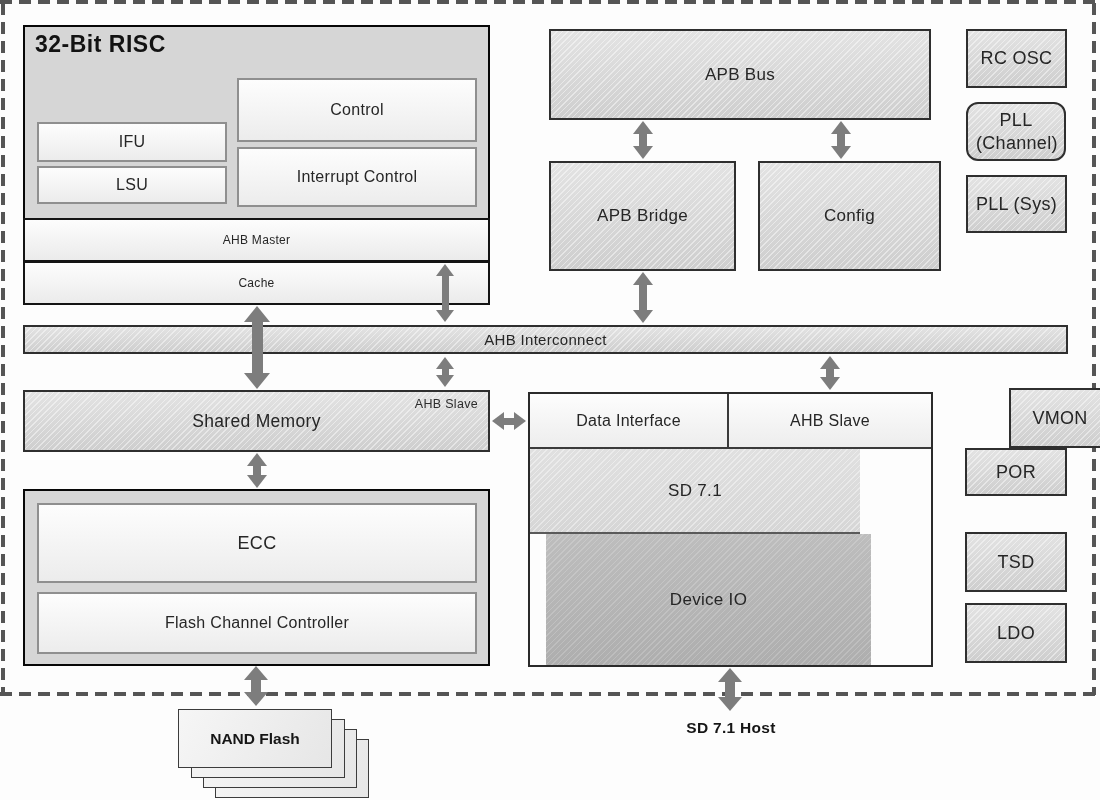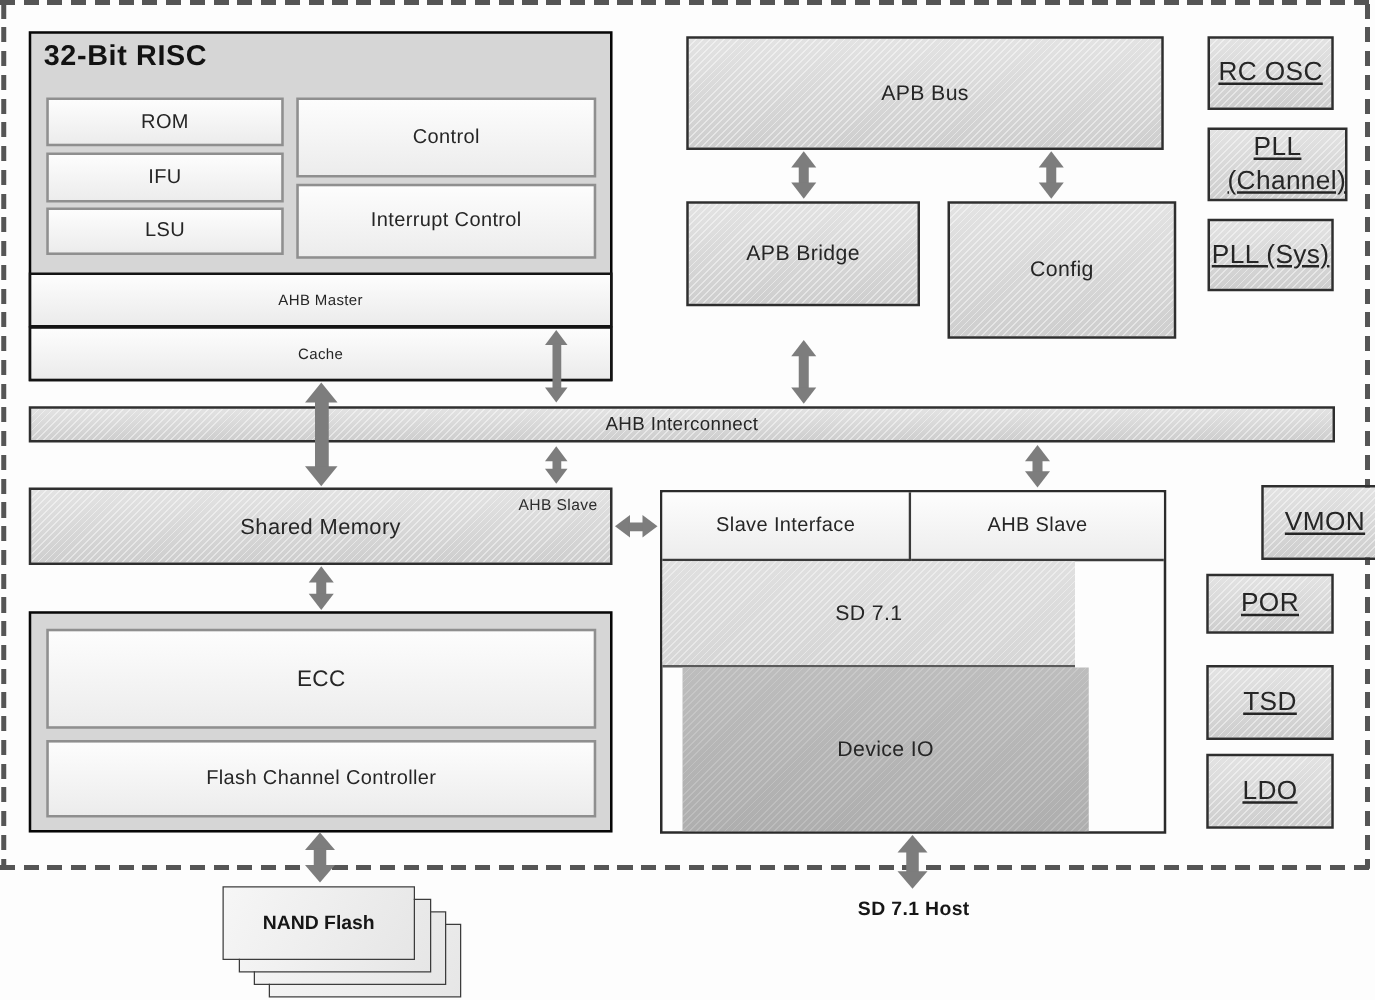--- a/index.html
+++ b/index.html
@@ -5,21 +5,21 @@
   html,body{margin:0;padding:0;background:#fff;}
   .stage{position:relative;width:1100px;height:800px;background:#fdfdfd;overflow:hidden;
          font-family:"Liberation Sans",sans-serif;color:#262626;}
   .b{position:absolute;box-sizing:border-box;display:flex;align-items:center;justify-content:center;
      text-align:center;letter-spacing:.3px;}
   
   .gray{background:
         repeating-linear-gradient(135deg,rgba(255,255,255,.45) 0 1px,rgba(0,0,0,0) 1px 4px),
         linear-gradient(#e3e3e3,#cecece);
         border:2px solid #2f2f2f;font-size:17px;}
-  .gray-sm{font-size:21px;line-height:1.25;text-decoration:underline;}
+  .gray-sm{font-size:18px;line-height:1.25;}
   
   .white{background:linear-gradient(#fdfdfd,#ececec);border:2px solid #8f8f8f;font-size:16px;}
   .row{background:linear-gradient(#fdfdfd,#ebebeb);border:2px solid #141414;font-size:12px;}
   .container-dark{background:#d6d6d6;border:2px solid #070707;}
   .risc-title{position:absolute;left:10px;top:4px;font-size:23px;font-weight:700;color:#121212;
               letter-spacing:.5px;}
   .tag{position:absolute;top:5px;right:10px;font-size:12.5px;color:#2d2d2d;}
   
   .dash{position:absolute;}
   .dash-h{height:4px;background:repeating-linear-gradient(90deg,#555 0 12px,rgba(0,0,0,0) 12px 19px);}
@@ -44,23 +44,20 @@
 <div class="stage">
 
   <div class="dash dash-h" style="left:0;top:3;width:1097px;"></div>
   <div class="dash dash-h" style="left:0;top:692px;width:1097px;"></div>
   <div class="dash dash-v" style="left:1px;top:3px;height:692px;"></div>
   <div class="dash dash-v" style="left:1092px;top:3px;height:692px;"></div>
 
   <div class="b container-dark" style="left:23px;top:25px;width:467px;height:280px;">
     <span class="risc-title">32-Bit RISC</span>
   </div>
-  <div class="b white" style="left:37px;top:78px;width:190px;height:39px;">
-      <span>ROM</span>
-    </div>
   <div class="b white" style="left:37px;top:122px;width:190px;height:40px;">
       <span>IFU</span>
     </div>
   <div class="b white" style="left:37px;top:166px;width:190px;height:38px;">
       <span>LSU</span>
     </div>
   <div class="b white" style="left:237px;top:78px;width:240px;height:64px;">
       <span>Control</span>
     </div>
   <div class="b white" style="left:237px;top:147px;width:240px;height:60px;">
@@ -69,65 +66,65 @@
   <div class="b row" style="left:23px;top:218px;width:467px;height:44px;">
       <span>AHB Master</span>
     </div>
   <div class="b row" style="left:23px;top:261px;width:467px;height:44px;">
       <span>Cache</span>
     </div>
 
   <div class="b gray" style="left:549px;top:29px;width:382px;height:91px;">
       <span>APB Bus</span>
     </div>
-  <div class="b gray" style="left:549px;top:161px;width:187px;height:84px;">
+  <div class="b gray" style="left:549px;top:161px;width:187px;height:110px;">
       <span>APB Bridge</span>
     </div>
   <div class="b gray" style="left:758px;top:161px;width:183px;height:110px;">
       <span>Config</span>
     </div>
 
   <div class="b gray gray-sm" style="left:966px;top:29px;width:101px;height:59px;">
       <span>RC OSC</span>
     </div>
-  <div class="b gray gray-sm" style="left:966px;top:102px;width:112px;height:59px;">
+  <div class="b gray gray-sm" style="left:966px;top:102px;width:100px;height:59px;border-radius:12px;">
       <span style="display:inline-block;width:80px;">PLL (Channel)</span>
     </div>
   <div class="b gray gray-sm" style="left:966px;top:175px;width:101px;height:58px;">
       <span>PLL (Sys)</span>
     </div>
 
   <div class="b gray" style="left:23px;top:325px;width:1045px;height:29px;font-size:15px;">
       <span>AHB Interconnect</span>
     </div>
 
   <div class="b gray" style="left:23px;top:390px;width:467px;height:62px;font-size:17.5px;">
     <span>Shared Memory</span>
     <span class="tag">AHB Slave</span>
   </div>
 
   <div class="b" style="left:528px;top:392px;width:405px;height:275px;border:2px solid #2b2b2b;padding:0;display:block;">
     <div class="b sd-cell" style="left:0;top:0;width:199px;height:55px;border-right:2px solid #3a3a3a;">
-        <span>Slave Interface</span>
+        <span>Data Interface</span>
       </div>
     <div class="b sd-cell" style="left:199px;top:0;width:202px;height:55px;">
         <span>AHB Slave</span>
       </div>
     <div class="b sd71" style="left:0;top:55px;width:330px;height:85px;">
         <span>SD 7.1</span>
       </div>
     <div class="b devio" style="left:16px;top:140px;width:325px;height:131px;">
         <span>Device IO</span>
       </div>
   </div>
 
   <div class="b gray gray-sm" style="left:965px;top:388px;width:102px;height:60px;margin-left:44px;">
       <span>VMON</span>
     </div>
-  <div class="b gray gray-sm" style="left:965px;top:459px;width:102px;height:48px;">
+  <div class="b gray gray-sm" style="left:965px;top:448px;width:102px;height:48px;">
       <span>POR</span>
     </div>
   <div class="b gray gray-sm" style="left:965px;top:532px;width:102px;height:60px;">
       <span>TSD</span>
     </div>
   <div class="b gray gray-sm" style="left:965px;top:603px;width:102px;height:60px;">
       <span>LDO</span>
     </div>
 
   <div class="b container-dark" style="left:23px;top:489px;width:467px;height:177px;"></div>

